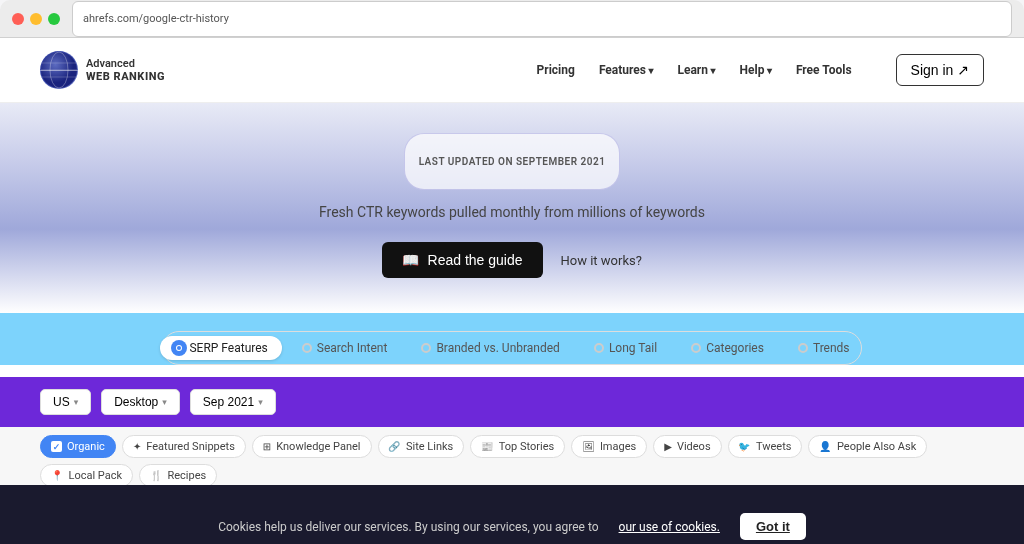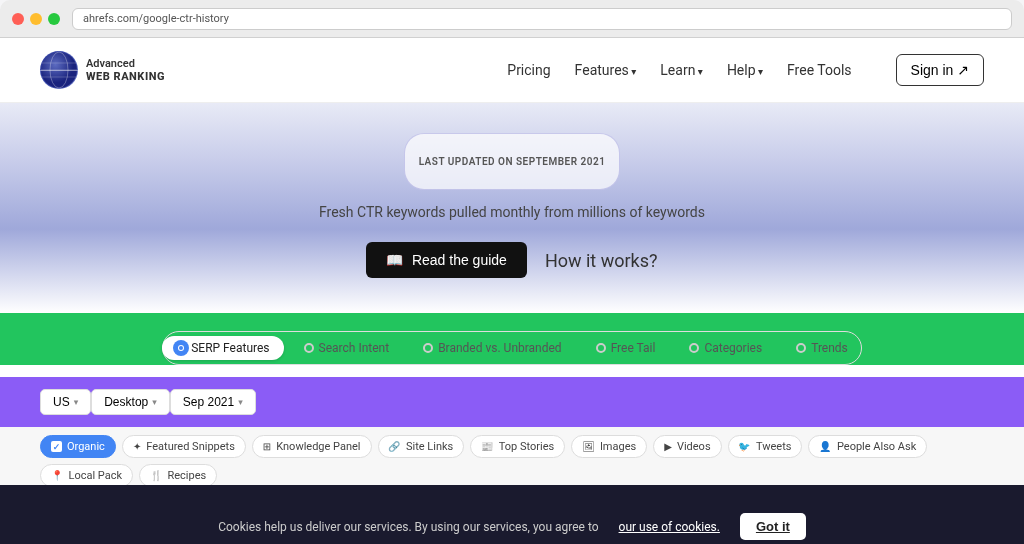--- a/index.html
+++ b/index.html
@@ -17,21 +17,21 @@
     }
     .traffic-lights { display: flex; gap: 6px; margin-right: 12px; }
     .traffic-light { width: 12px; height: 12px; border-radius: 50%; }
     .tl-red { background: #ff5f56; }
     .tl-yellow { background: #ffbd2e; }
     .tl-green { background: #27c93f; }
     .address-bar {
       flex: 1;
       background: white;
       border-radius: 6px;
-      height: 22px;
+      height: 36px;
       display: flex;
       align-items: center;
       padding: 0 10px;
       font-size: 11px;
       color: #555;
       border: 1px solid #ccc;
     }
 
     
     .page { background: white; height: 530px; overflow: hidden; position: relative; }
@@ -56,21 +56,21 @@
     .logo-globe::after {
       content: '';
       position: absolute;
       top: 50%; left: 0; right: 0;
       height: 1px; background: rgba(255,255,255,0.4);
     }
     .logo-text { line-height: 1.2; }
     .logo-text .advanced { font-size: 11px; color: #333; font-weight: 600; }
     .logo-text .web-ranking { font-size: 11px; color: #333; font-weight: 800; letter-spacing: 0.5px; }
     .nav-links { margin-left: auto; display: flex; align-items: center; gap: 24px; }
-    .nav-link { font-size: 14px; color: #333; text-decoration: none; cursor: pointer; }
+    .nav-link { font-size: 12px; color: #333; text-decoration: none; cursor: pointer; font-weight: bold; }
     .nav-link.has-arrow::after { content: ' ▾'; font-size: 10px; }
     .sign-in-btn {
       border: 1px solid #333;
       border-radius: 6px;
       padding: 7px 14px;
       font-size: 14px;
       background: white;
       cursor: pointer;
       display: flex; align-items: center; gap: 4px; margin-left: 20px;
     }
@@ -108,44 +108,44 @@
     .read-guide-btn {
       background: #111;
       color: white;
       border: none;
       border-radius: 6px;
       padding: 10px 20px;
       font-size: 14px;
       cursor: pointer;
       display: flex; align-items: center; gap: 8px;
     }
-    .how-works { font-size: 18px; color: #333; cursor: pointer; text-align: center; }
-
-    
-    .tabs-section { padding: 18px 40px 0; background: #22c55e; }
+    .how-works { font-size: 13px; color: #333; cursor: pointer; text-align: center; }
+
+    
+    .tabs-section { padding: 18px 40px 0; background: #7dd3fc; }
     .tabs-row { display: flex; gap: 6px; justify-content: center; border: 1px solid #ddd; border-radius: 30px; padding: 4px; max-width: 700px; margin: 0 auto; }
     .tab-item {
       display: flex; align-items: center; gap: 5px;
       padding: 5px 14px;
       border-radius: 20px;
       font-size: 12px;
       color: #555;
       cursor: pointer;
       white-space: nowrap;
     }
     .tab-item.active { background: white; box-shadow: 0 1px 3px rgba(0,0,0,0.15); color: #222; }
     .tab-radio { width: 10px; height: 10px; border-radius: 50%; border: 2px solid #ccc; display: inline-block; flex-shrink: 0; }
     .tab-radio.active { border-color: #4285f4; background: #4285f4; box-shadow: 0 0 0 2px white inset, 0 0 0 3px #4285f4; background: white; }
     .tab-radio.active::after { content: ''; display: block; width: 4px; height: 4px; border-radius: 50%; background: #4285f4; margin: 1px; }
 
     
     .filters-row {
-      display: flex; align-items: center; 
+      display: flex; align-items: center; gap: 10px;
       padding: 12px 40px;
-      background: #8b5cf6;
+      background: #6d28d9;
       margin-top: 12px;
     }
     .filter-btn {
       display: flex; align-items: center; gap: 4px;
       background: white;
       border: 1px solid #ddd;
       border-radius: 5px;
       padding: 5px 12px;
       font-size: 12px;
       cursor: pointer;
@@ -315,21 +315,21 @@
       <div class="tab-item">
         <span class="tab-radio"></span>
         <span>Search Intent</span>
       </div>
       <div class="tab-item">
         <span class="tab-radio"></span>
         <span>Branded vs. Unbranded</span>
       </div>
       <div class="tab-item">
         <span class="tab-radio"></span>
-        <span>Free Tail</span>
+        <span>Long Tail</span>
       </div>
       <div class="tab-item">
         <span class="tab-radio"></span>
         <span>Categories</span>
       </div>
       <div class="tab-item">
         <span class="tab-radio"></span>
         <span>Trends</span>
       </div>
     </div>

